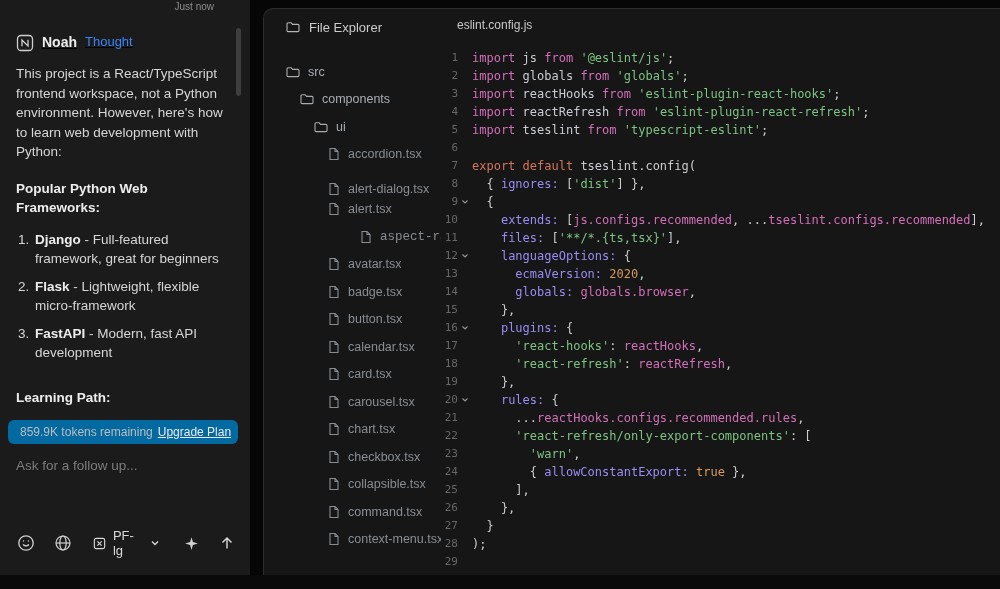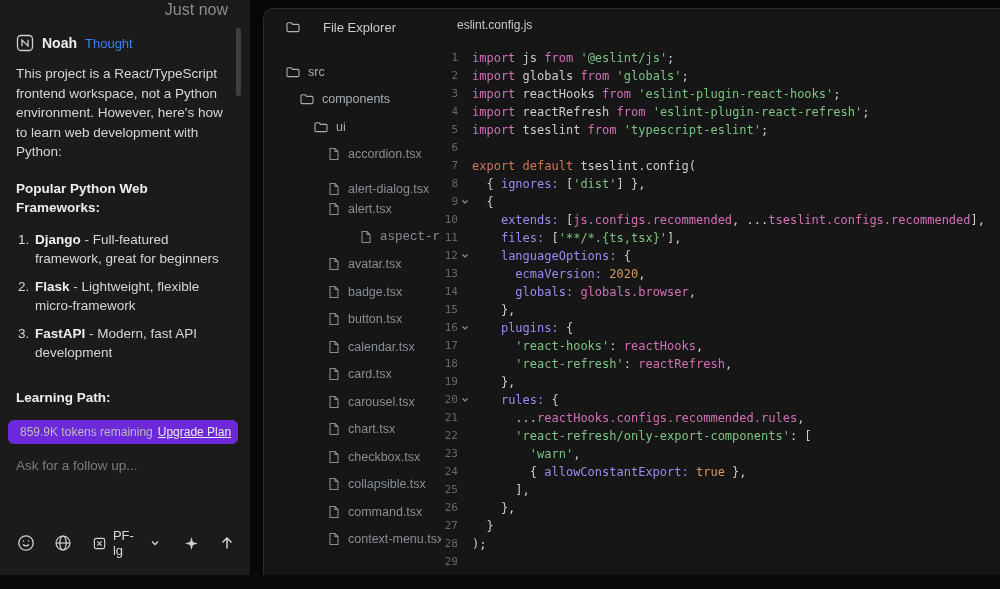--- a/index.html
+++ b/index.html
@@ -2,48 +2,48 @@
 <html style="--c-kw: #d26fb8; --c-exp: #d0765a; --c-str: #7dc383; --c-prop: #988df2; --c-num: #d79a62; --c-ident: #d26fb8; --c-plain: #c9cdd1;"><head>
 <meta charset="utf-8">
 <style>
   * { margin:0; padding:0; box-sizing:border-box; }
   html,body { width:1000px; height:589px; overflow:hidden; background:#060606;
               font-family:"Liberation Sans", sans-serif; }
   .app { display:flex; height:575px; overflow:hidden; }
 
   
   .chat { position:relative; flex:0 0 250px; background:#1b1b1b; height:100%; overflow:hidden; }
-  .chat-time { position:absolute; top:1px; right:22px; font-size:16px; color:#8d8d8d; }
+  .chat-time { position:absolute; top:1px; right:36px; font-size:10px; color:#8d8d8d; }
   .scroll-thumb { position:absolute; right:9px; top:28px; width:5px; height:68px;
                   border-radius:3px; background:#3e3e3e; cursor:pointer; }
-  .chat-header { display:flex; align-items:center; gap:8px; padding:34px 16px 0; }
+  .chat-header { display:flex; gap:8px; padding:34px 16px 0;text-decoration:underline; }
   .avatar { width:18px; height:18px; display:inline-flex; color:#cfcfcf; flex-shrink:0; }
   .author { font-size:14px; font-weight:700; color:#ededed; }
   .status { font-size:13px; color:#3b82f6; }
   .msg { padding:12px 16px 0; font-size:13.5px; line-height:19.5px; color:#d6d6d6; }
   .section-title { padding:17px 16px 0; font-size:13.5px; line-height:19.5px; font-weight:700; color:#ededed; }
   .fw-list { margin:12px 16px 0; padding-left:17px; font-size:13.5px; line-height:19.5px; color:#d6d6d6; }
   .fw-list li { margin-bottom:8px; padding-left:2px; }
   .fw-list b { color:#ededed; }
-  .token-bar { margin:13px 12px 0 8px; background:#6d28d9; border-radius:6px;
+  .token-bar { margin:13px 12px 0 8px; background:#0369a1; border-radius:6px;
                padding:5px 12px; font-size:12px; color:#bcbcbc; white-space:nowrap; overflow:hidden; }
   .upgrade-link { color:#eaeaea; text-decoration:underline; margin-left:5px; cursor:pointer; }
   .followup { padding:14px 16px 0; font-size:13.5px; color:#7c7c7c; cursor:text; }
   .chat-toolbar { position:absolute; left:17px; right:14px; bottom:17px;
                   display:flex; align-items:center; gap:19px; color:#d2d2d2; }
   .tb-icon { width:18px; height:18px; display:inline-flex; align-items:center; justify-content:center; cursor:pointer; }
   .model-select { display:flex; align-items:center; gap:5px; font-size:13px; color:#d8d8d8; cursor:pointer; }
   .send-btn { margin-left:auto; }
 
   
   .workspace { flex:1; margin:8px 0 0 13px; background:#161616;
                border:1px solid #2c2c2c; border-right:0; border-bottom:0;
                border-top-left-radius:10px; display:flex; overflow:hidden; }
   .explorer { flex:0 0 177px; padding-top:9px; overflow:hidden; }
-  .explorer-header { display:flex; align-items:center; gap:23px; padding-left:22px;
+  .explorer-header { display:flex; align-items:center; gap:9px; padding-left:22px;
                      height:18px; font-size:13px; color:#cccccc; }
   .explorer-header .tree-ic { color:#b5b5b5; }
   .tree { margin-top:22px; }
   .tree-row { display:flex; align-items:center; gap:8px; height:27.5px; cursor:pointer; font-size:12.5px; }
   .tree-row.folder { color:#a6adb3; }
   .tree-row.file { color:#878e94; }
   .tree-ic { display:inline-flex; flex-shrink:0; }
   .tree-label { white-space:nowrap; overflow:hidden; max-width:96px; }
 
   .editor { flex:1; padding-top:9px; overflow:hidden; }

